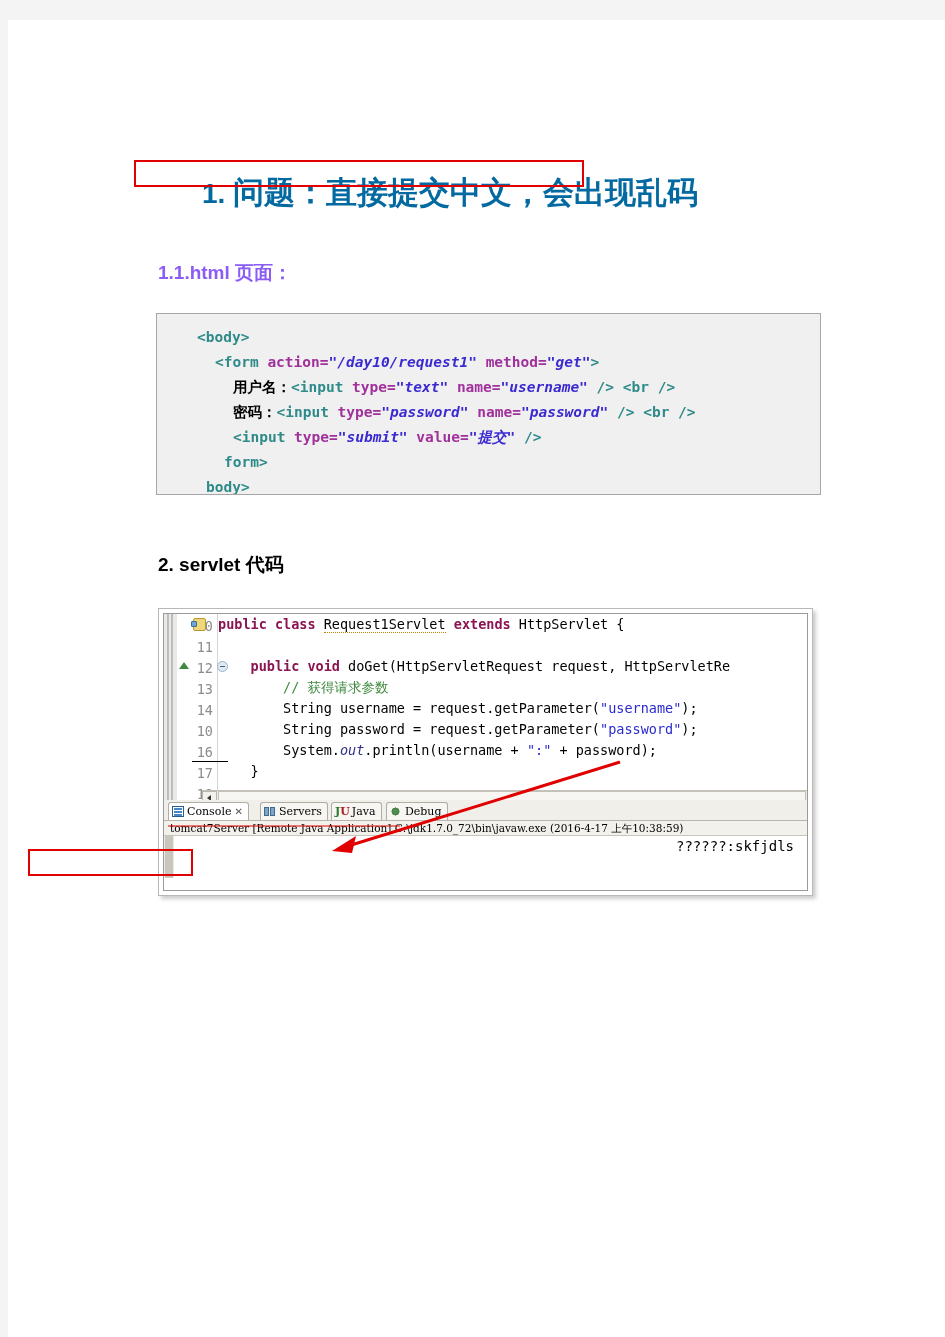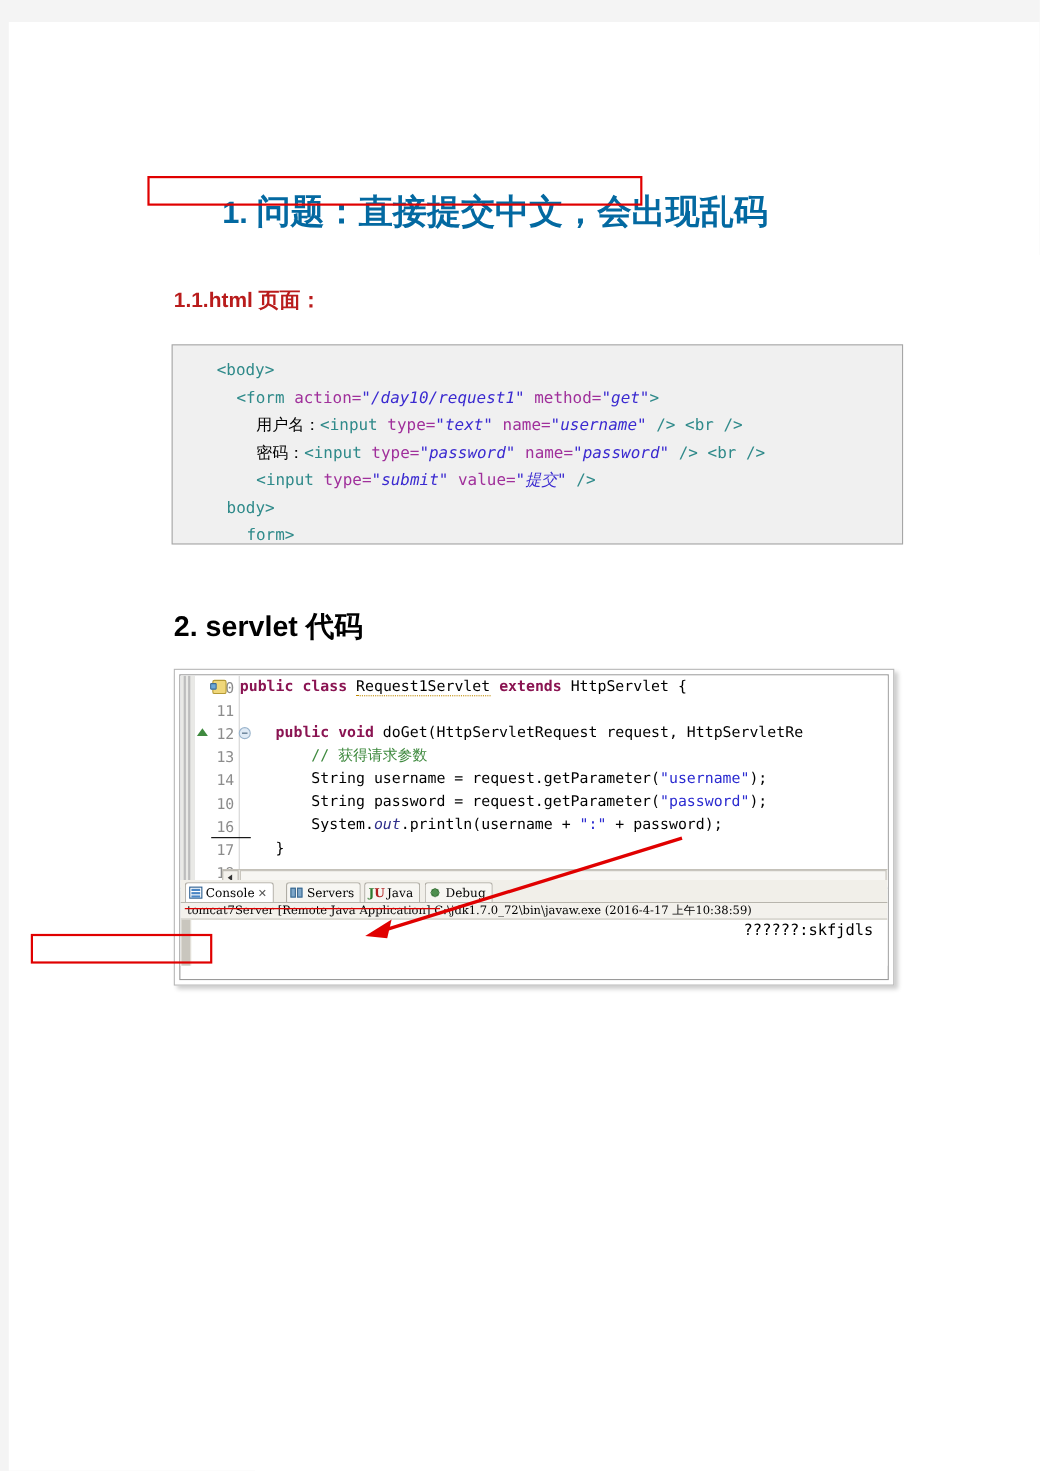--- a/index.html
+++ b/index.html
@@ -41,29 +41,29 @@
     font-size: 28px;
     font-weight: bold;
   }
   .h2 {
     position: absolute;
     left: 150px;
     top: 240px;
     font-family: "Liberation Sans", sans-serif;
     font-size: 19px;
     font-weight: bold;
-    color: #b91c1c;
+    color: #8b5cf6;
     white-space: nowrap;
   }
   .h3 {
     position: absolute;
     left: 150px;
     top: 532px;
     font-family: "Liberation Sans", sans-serif;
-    font-size: 26px;
+    font-size: 19px;
     font-weight: bold;
     color: #000;
     white-space: nowrap;
   }
 
   
   .codeblock {
     position: absolute;
     left: 148px;
     top: 293px;
@@ -74,20 +74,21 @@
     box-sizing: border-box;
     padding: 11px 0 0 0;
     overflow: hidden;
   }
   .codeblock .ln {
     font-family: "DejaVu Sans Mono", monospace;
     font-size: 14.5px;
     line-height: 25px;
     white-space: pre;
     color: #000;
+    font-weight: bold;
   }
   .tag    { color: #2f8a8a; }
   .attr   { color: #a0309b; }
   .val    { color: #3a2ad0; font-style: italic; }
   .cn     { color: #000; }
 
   
   .ide {
     position: absolute;
     left: 150px;
@@ -410,22 +411,22 @@
 
   <div class="h2">1.1.html 页面：</div>
 
   <div class="codeblock">
     <div id="htmlcode">
         <div class="ln"><span style="padding-left:40px"></span><span class="tag">&lt;body&gt;</span></div>
         <div class="ln"><span style="padding-left:58px"></span><span class="tag">&lt;form </span><span class="attr">action=</span><span class="val">"/day10/request1"</span><span class="attr"> method=</span><span class="val">"get"</span><span class="tag">&gt;</span></div>
         <div class="ln"><span style="padding-left:76px"></span><span class="cn">用户名：</span><span class="tag">&lt;input </span><span class="attr">type=</span><span class="val">"text"</span><span class="attr"> name=</span><span class="val">"username"</span><span class="tag"> /&gt; </span><span class="tag">&lt;br /&gt;</span></div>
         <div class="ln"><span style="padding-left:76px"></span><span class="cn">密码：</span><span class="tag">&lt;input </span><span class="attr">type=</span><span class="val">"password"</span><span class="attr"> name=</span><span class="val">"password"</span><span class="tag"> /&gt; </span><span class="tag">&lt;br /&gt;</span></div>
         <div class="ln"><span style="padding-left:76px"></span><span class="tag">&lt;input </span><span class="attr">type=</span><span class="val">"submit"</span><span class="attr"> value=</span><span class="val">"提交"</span><span class="tag"> /&gt;</span></div>
+        <div class="ln"><span style="padding-left:67px"></span><span class="tag">form&gt;</span></div>
         <div class="ln"><span style="padding-left:49px"></span><span class="tag">body&gt;</span></div>
-        <div class="ln"><span style="padding-left:67px"></span><span class="tag">form&gt;</span></div>
       </div>
   </div>
 
   <div class="h3">2.  servlet 代码</div>
 
   <div class="ide">
     <div class="ide-inner">
 
       <div class="editor">
         <div class="ann-ruler">

